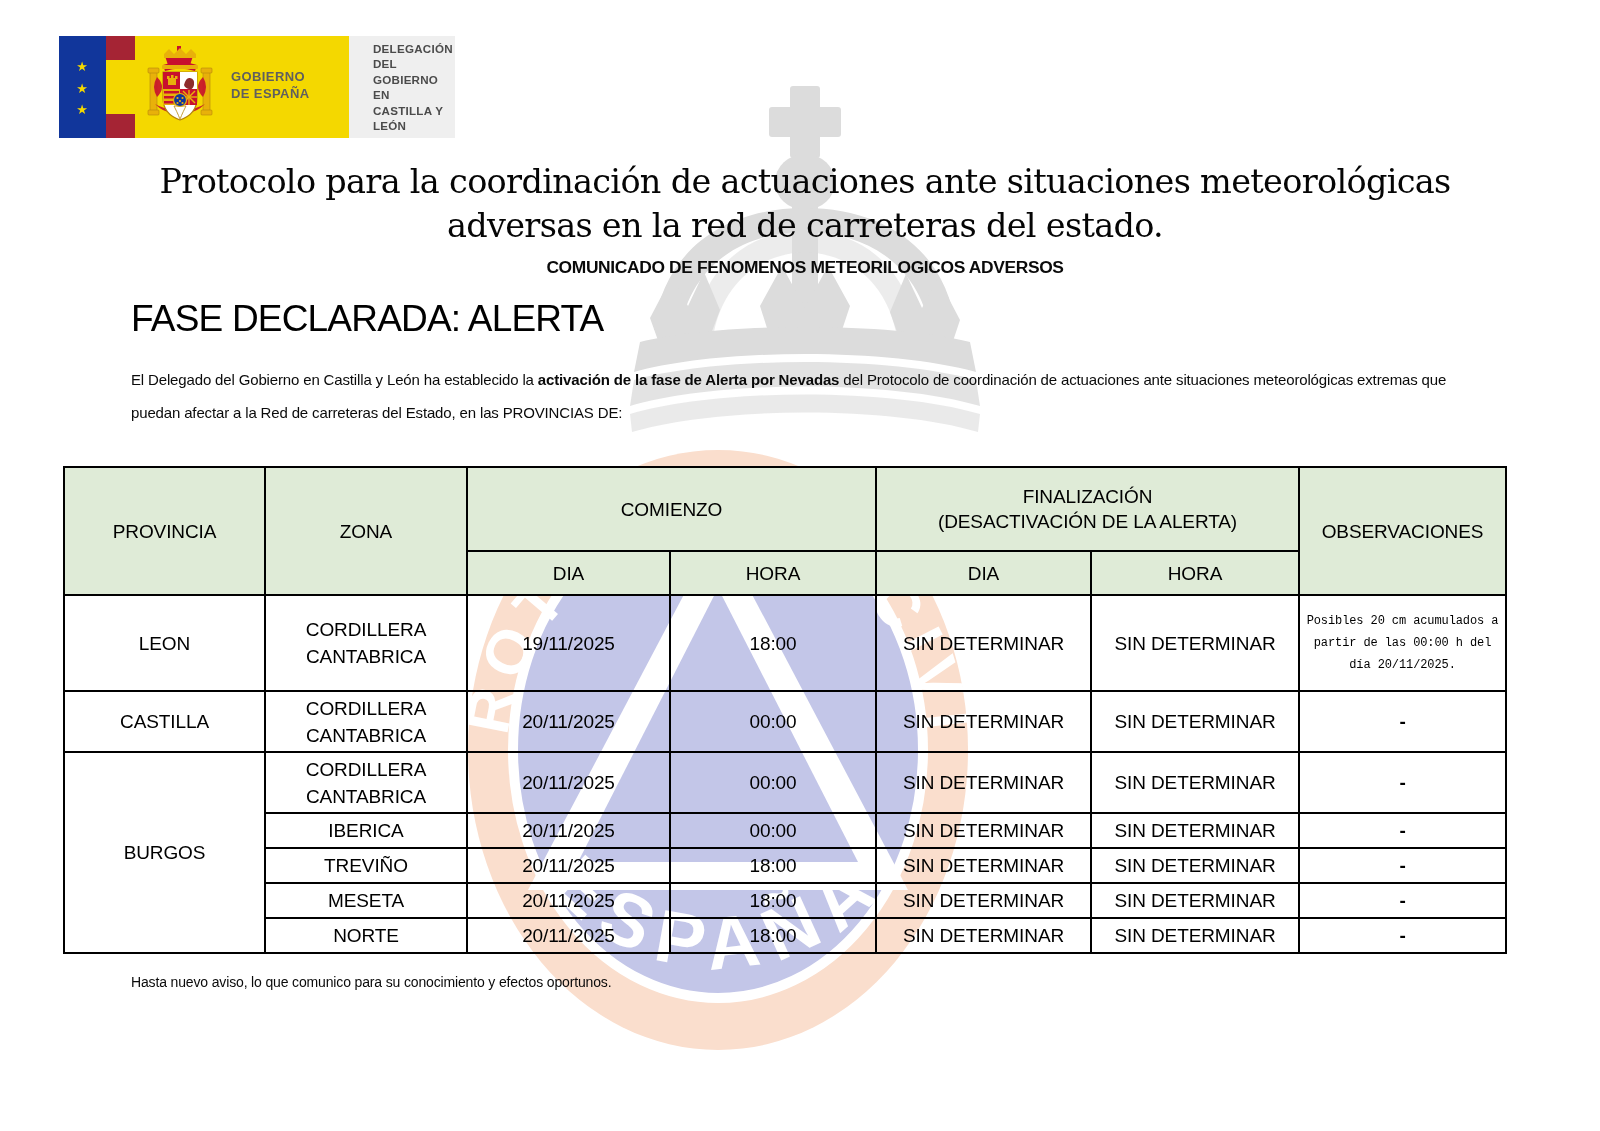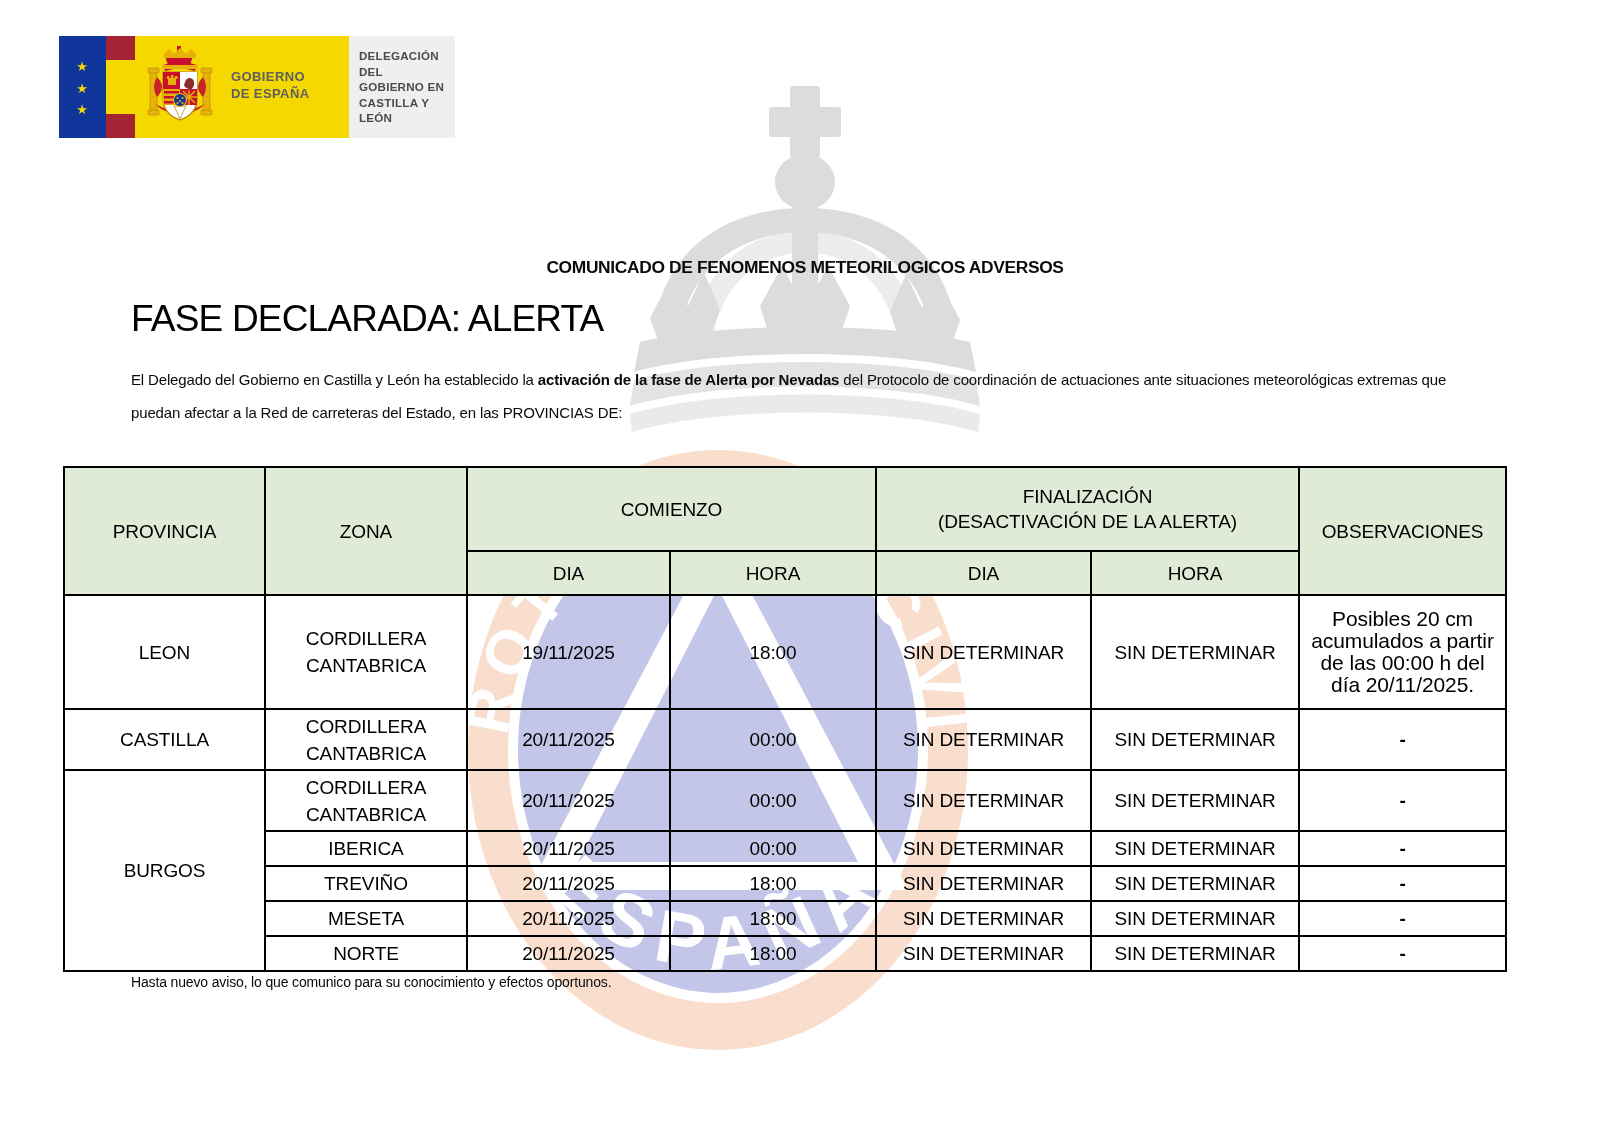--- a/index.html
+++ b/index.html
@@ -117,21 +117,21 @@
     font-weight: bold;
     letter-spacing: 0.4px;
     line-height: 16.5px;
     color: #5f5f5f;
     white-space: pre-line;
   }
   .logo-deleg-text {
     flex: 1;
     display: flex;
     align-items: center;
-    padding-left: 10px;
+    padding-left: 24px;
     font-size: 11.6px;
     font-weight: bold;
     letter-spacing: 0.25px;
     line-height: 15.5px;
     color: #4b4b4b;
     white-space: pre-line;
   }
 
   
   .doc-title {
@@ -220,24 +220,25 @@
   .col-obs  { width: 207px; }
 
   .hdr-tall { height: 84px; }
   .hdr-sub  { height: 44px; }
 
   .row-tall { height: 96px; }
   .row-med  { height: 61px; }
   .row-short{ height: 35px; }
 
   .obs-note {
-    font-size: 21px;
+    font-size: 12px;
     line-height: 22px;
     padding: 12px 6px;
     display: block;
+    font-family: Liberation Mono, monospace;
   }
   .dash { font-size: 19px; font-weight: bold; }
 
   
   .footer-note {
     position: absolute;
     left: 131px;
     top: 974px;
     font-size: 14px;
     letter-spacing: -0.15px;
@@ -387,20 +388,21 @@
 
       <div class="logo-gob-text">GOBIERNO
 DE ESPAÑA</div>
     </div>
 
     <div class="logo-deleg-text">DELEGACIÓN DEL
 GOBIERNO EN
 CASTILLA Y LEÓN</div>
   </div>
 
+  <div class="doc-title">Protocolo para la coordinación de actuaciones ante situaciones meteorológicas adversas en la red de carreteras del estado.</div>
 
   <div class="doc-subtitle">COMUNICADO DE FENOMENOS METEORILOGICOS ADVERSOS</div>
 
   <div class="fase-heading">FASE DECLARADA: ALERTA</div>
 
   <div class="body-par"><span>El Delegado del Gobierno en Castilla y León ha establecido la </span><b>activación de la fase de Alerta por Nevadas</b><span> del Protocolo de coordinación de actuaciones ante situaciones meteorológicas extremas que puedan afectar a la Red de carreteras del Estado, en las PROVINCIAS DE:</span></div>
 
   <table id="alert-table">
     <colgroup>
       <col class="col-prov">

